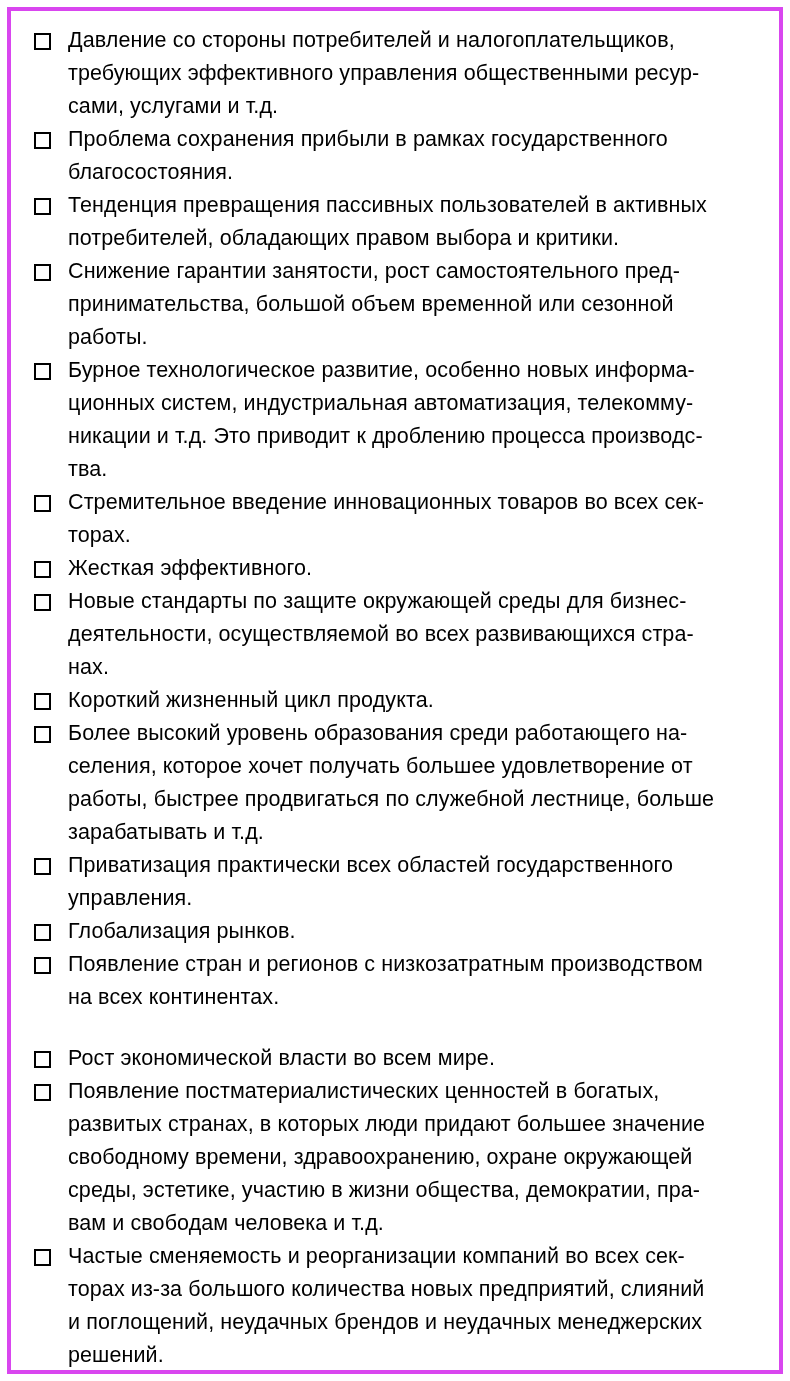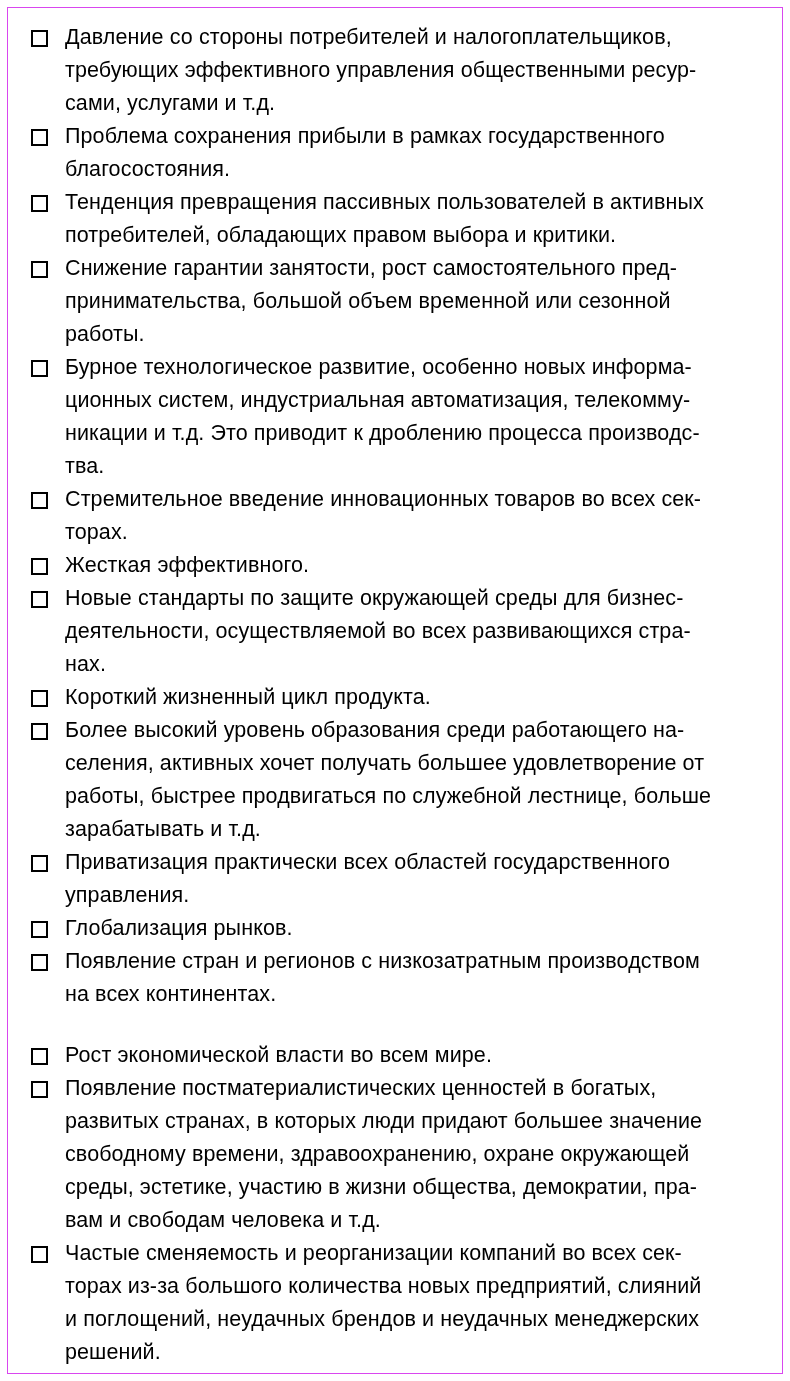--- a/index.html
+++ b/index.html
@@ -12,21 +12,21 @@
     width: 790px;
     height: 1381px;
     box-sizing: border-box;
     padding: 7px;
     background: #ffffff;
   }
   .frame {
     box-sizing: border-box;
     width: 100%;
     height: 100%;
-    border: 1px solid #d946ef;
+    border: 4px solid #d946ef;
     padding: 13px 16px 16px 16px;
     overflow: hidden;
   }
   .list {
     display: block;
   }
   .item {
     display: flex;
     align-items: flex-start;
   }
@@ -110,21 +110,21 @@
       </div>
 
       <div class="item">
         <span class="bullet"></span>
         <span class="text">Короткий жизненный цикл продукта.</span>
       </div>
 
       <div class="item">
         <span class="bullet"></span>
         <span class="text">Более высокий уровень образования среди работающего на-
-селения, активных хочет получать большее удовлетворение от
+селения, которое хочет получать большее удовлетворение от
 работы, быстрее продвигаться по служебной лестнице, больше
 зарабатывать и т.д.</span>
       </div>
 
       <div class="item">
         <span class="bullet"></span>
         <span class="text">Приватизация практически всех областей государственного
 управления.</span>
       </div>
 

